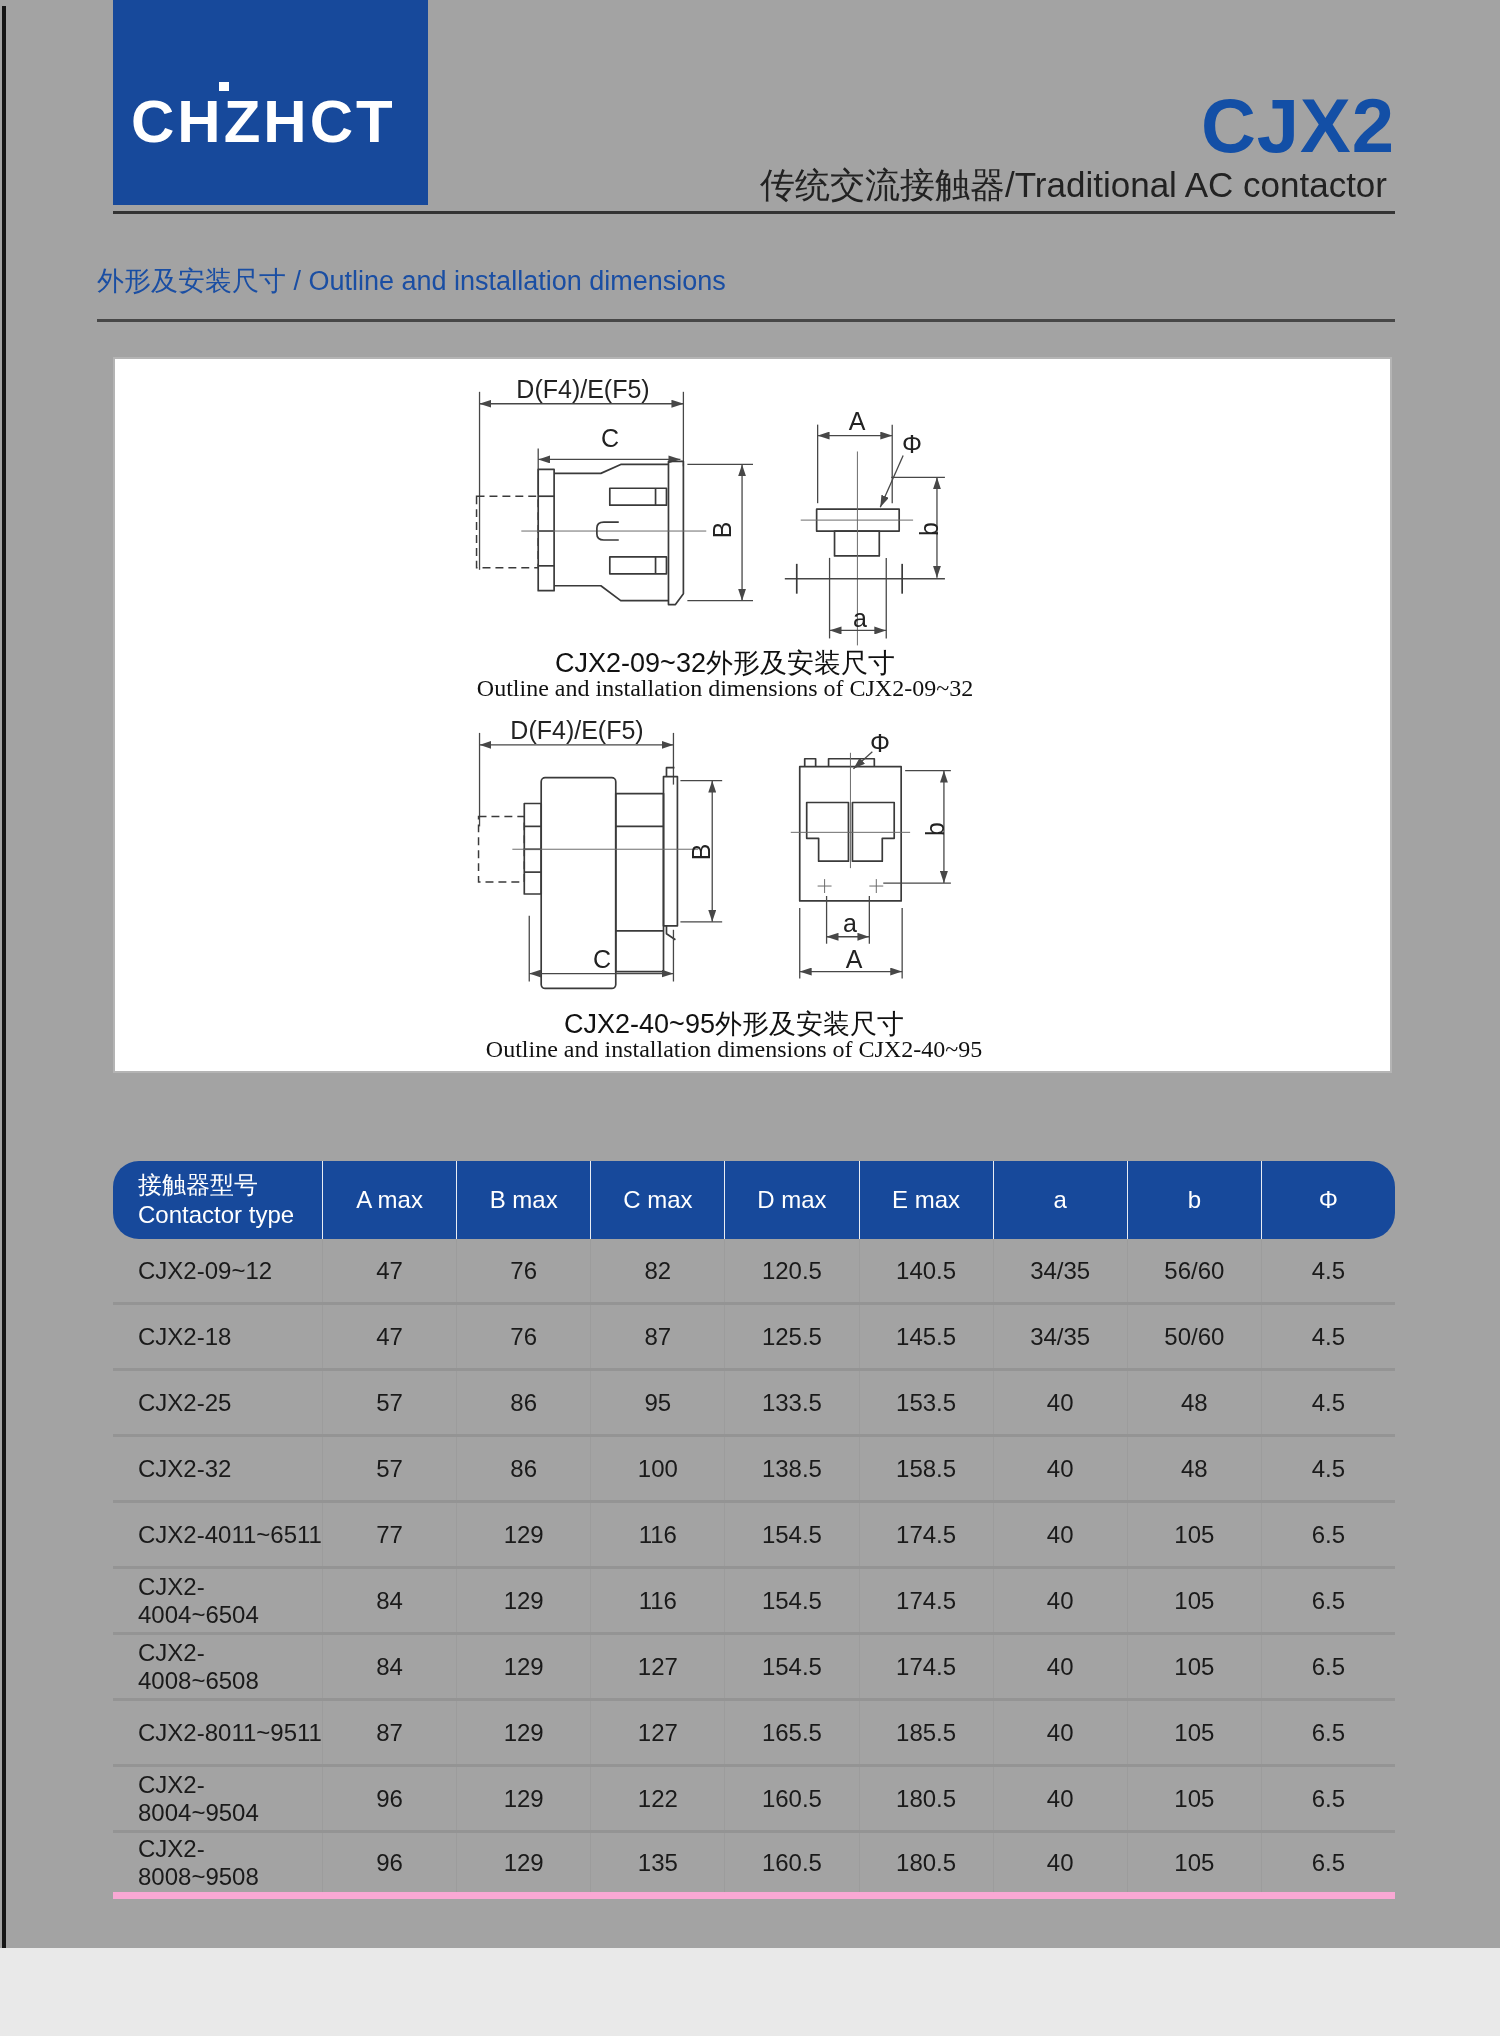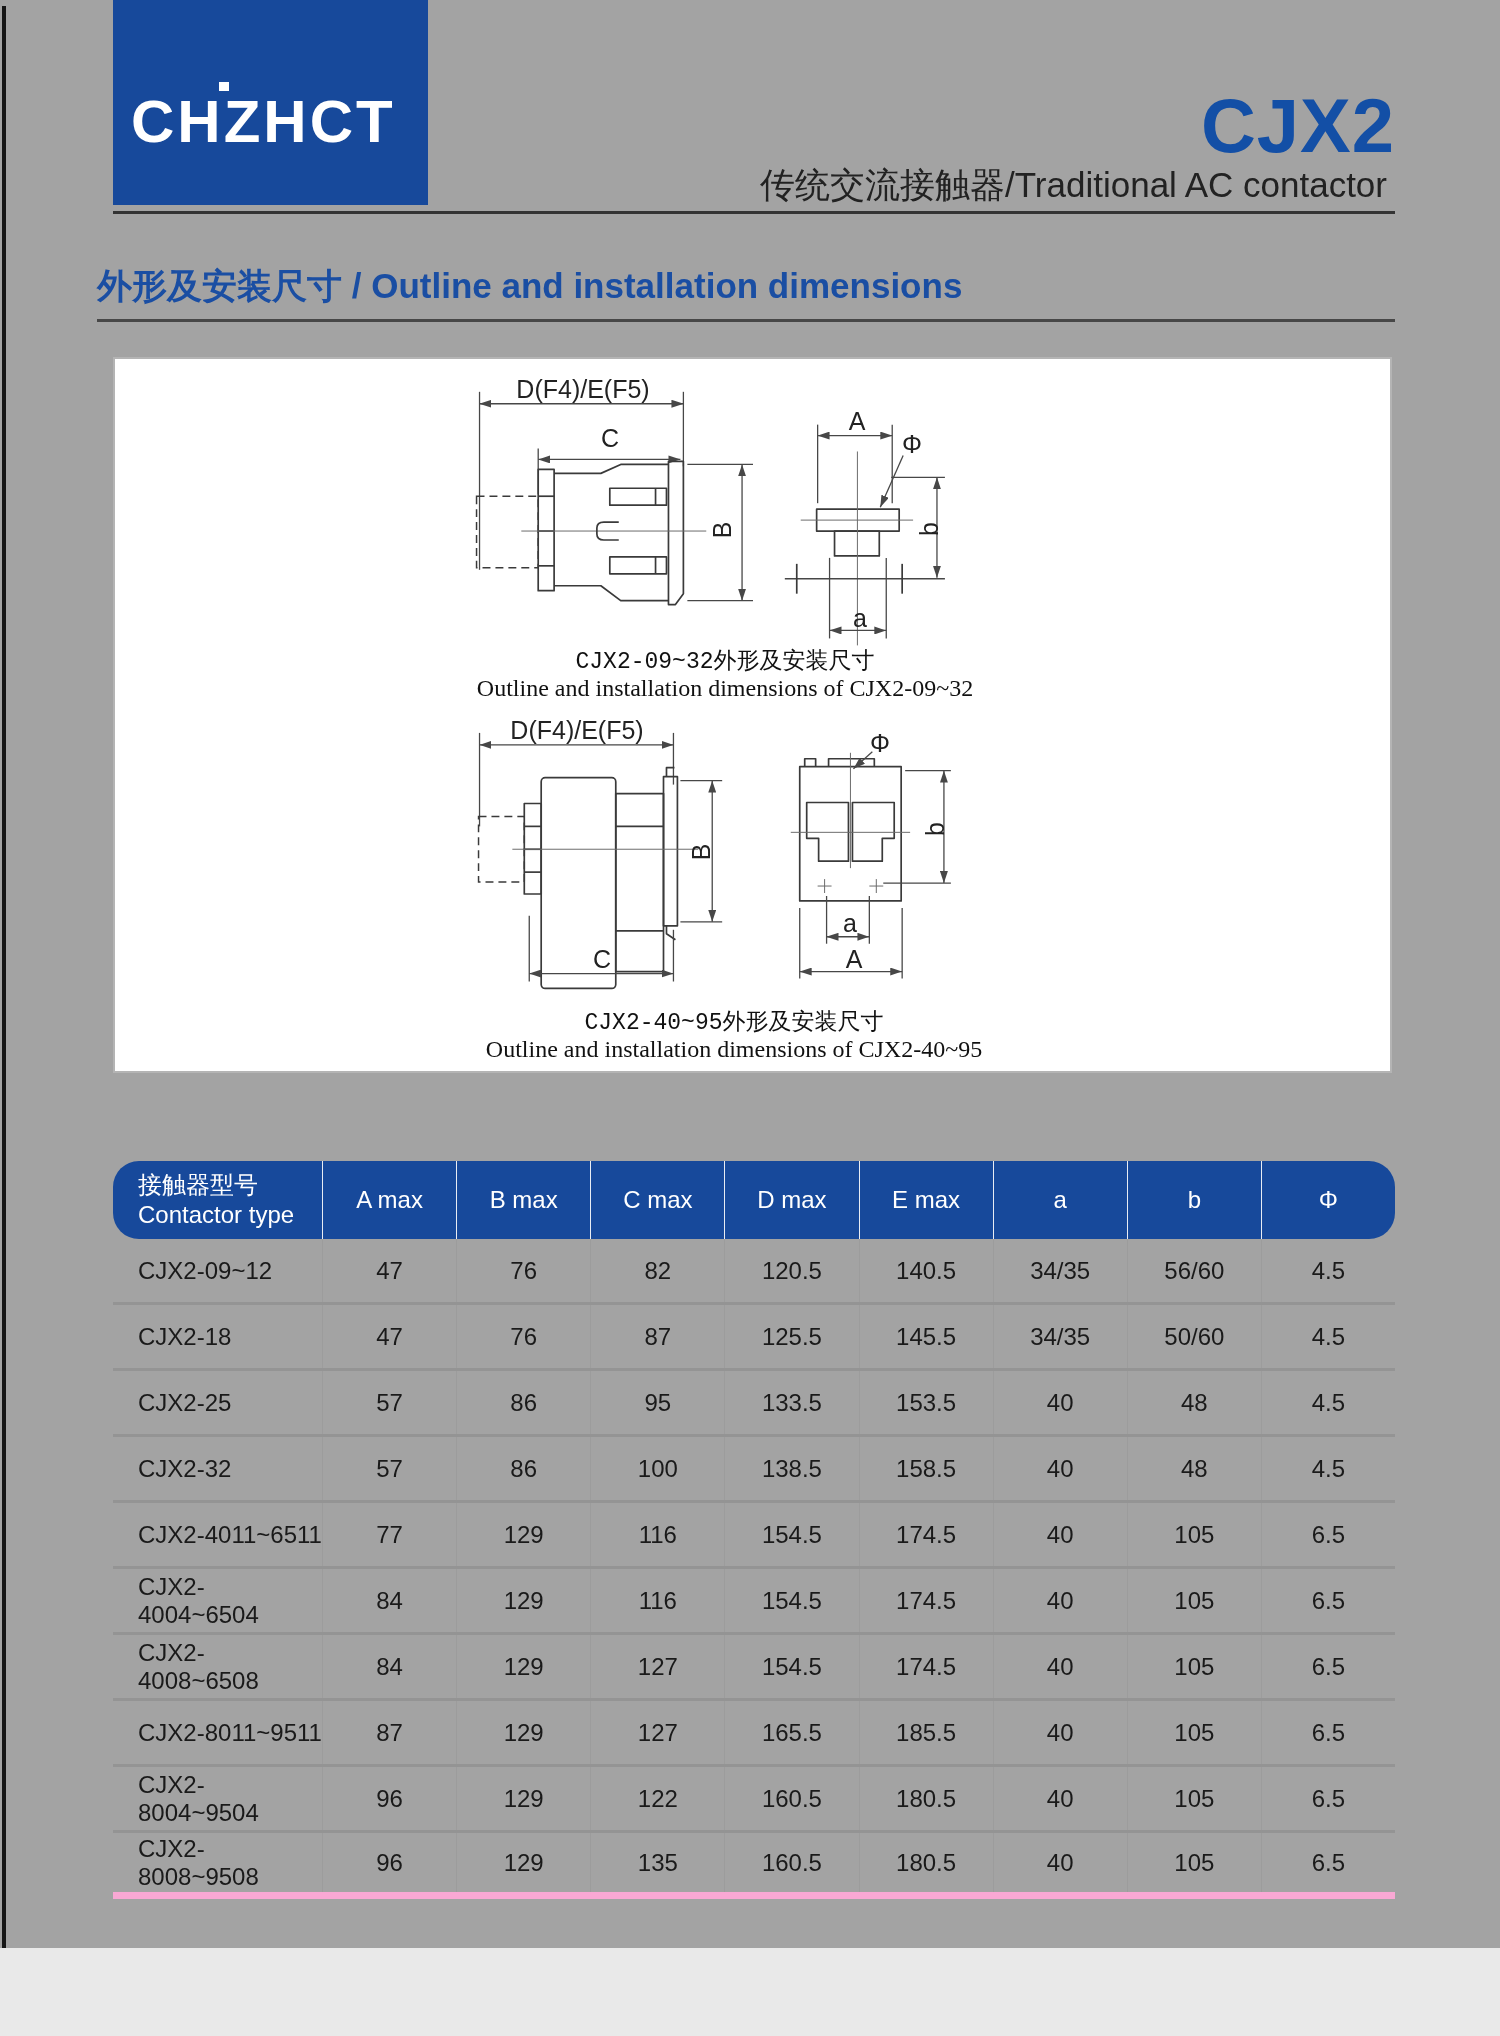--- a/index.html
+++ b/index.html
@@ -14,35 +14,35 @@
   .logo-box{position:absolute;left:113px;top:0;width:315px;height:205px;background:#17499b;}
   .logo-text{position:absolute;left:18px;top:92px;color:#ffffff;font-weight:bold;
              font-size:60px;letter-spacing:3px;line-height:1;}
   .logo-dot{position:absolute;left:106px;top:82px;width:10px;height:9px;background:#ffffff;}
   .product-code{position:absolute;right:105px;top:88px;color:#134fa6;font-weight:bold;
                 font-size:76px;line-height:1;letter-spacing:1px;}
   .product-subtitle{position:absolute;right:113px;top:166px;color:#222222;font-size:35px;line-height:1.1;}
   .header-rule{position:absolute;left:113px;top:211px;width:1282px;height:3px;background:#333333;}
 
   
-  .section-title{position:absolute;left:97px;top:263px;color:#1a4ea3;font-weight:bold;font-size:35px;}
+  .section-title{position:absolute;left:97px;top:263px;color:#1a4ea3;font-weight:normal;font-size:27px;}
   .section-rule{position:absolute;left:97px;top:319px;width:1298px;height:3px;background:#474747;}
 
   
   .fig-box{position:absolute;left:113px;top:357px;width:1279px;height:716px;background:#ffffff;
            border:2px solid #b4b4b4;box-sizing:border-box;padding-left:20px;}
   .fig-svg{position:absolute;left:0;top:0;width:100%;height:100%;}
   .draw{stroke:#3a3a3a;stroke-width:1.7;fill:none;stroke-linejoin:round;}
   .dash{stroke:#3a3a3a;stroke-width:1.5;fill:none;stroke-dasharray:8 5;}
   .dim{stroke:#474747;stroke-width:1.3;fill:none;}
   .thin{stroke:#6b6b6b;stroke-width:1;fill:none;}
   .dlabel{position:absolute;font-size:25px;color:#222222;white-space:nowrap;
           transform:translate(-50%,-50%);}
   .dlabel.rot{transform:translate(-50%,-50%) rotate(-90deg);}
-  .fig-caption-zh{position:absolute;transform:translateX(-50%);font-size:23px;color:#111111;white-space:nowrap;font-family:Liberation Mono, monospace;}
+  .fig-caption-zh{position:absolute;transform:translateX(-50%);font-size:27px;color:#111111;white-space:nowrap;}
   .fig-caption-en{position:absolute;transform:translateX(-50%);font-size:24px;color:#111111;white-space:nowrap;
                   font-family:"Liberation Serif","DejaVu Serif",serif;}
 
   
   .dims-table{position:absolute;left:113px;top:1161px;width:1282px;}
   .thead{display:flex;height:78px;background:#17499b;color:#ffffff;border-radius:26px;}
   .th-type{flex:0 0 209px;display:flex;flex-direction:column;justify-content:center;
            padding-left:25px;box-sizing:border-box;font-size:24px;line-height:30px;}
   .th{flex:1;display:flex;align-items:center;justify-content:center;font-size:24px;
       border-left:1px solid #e8ecf4;}

